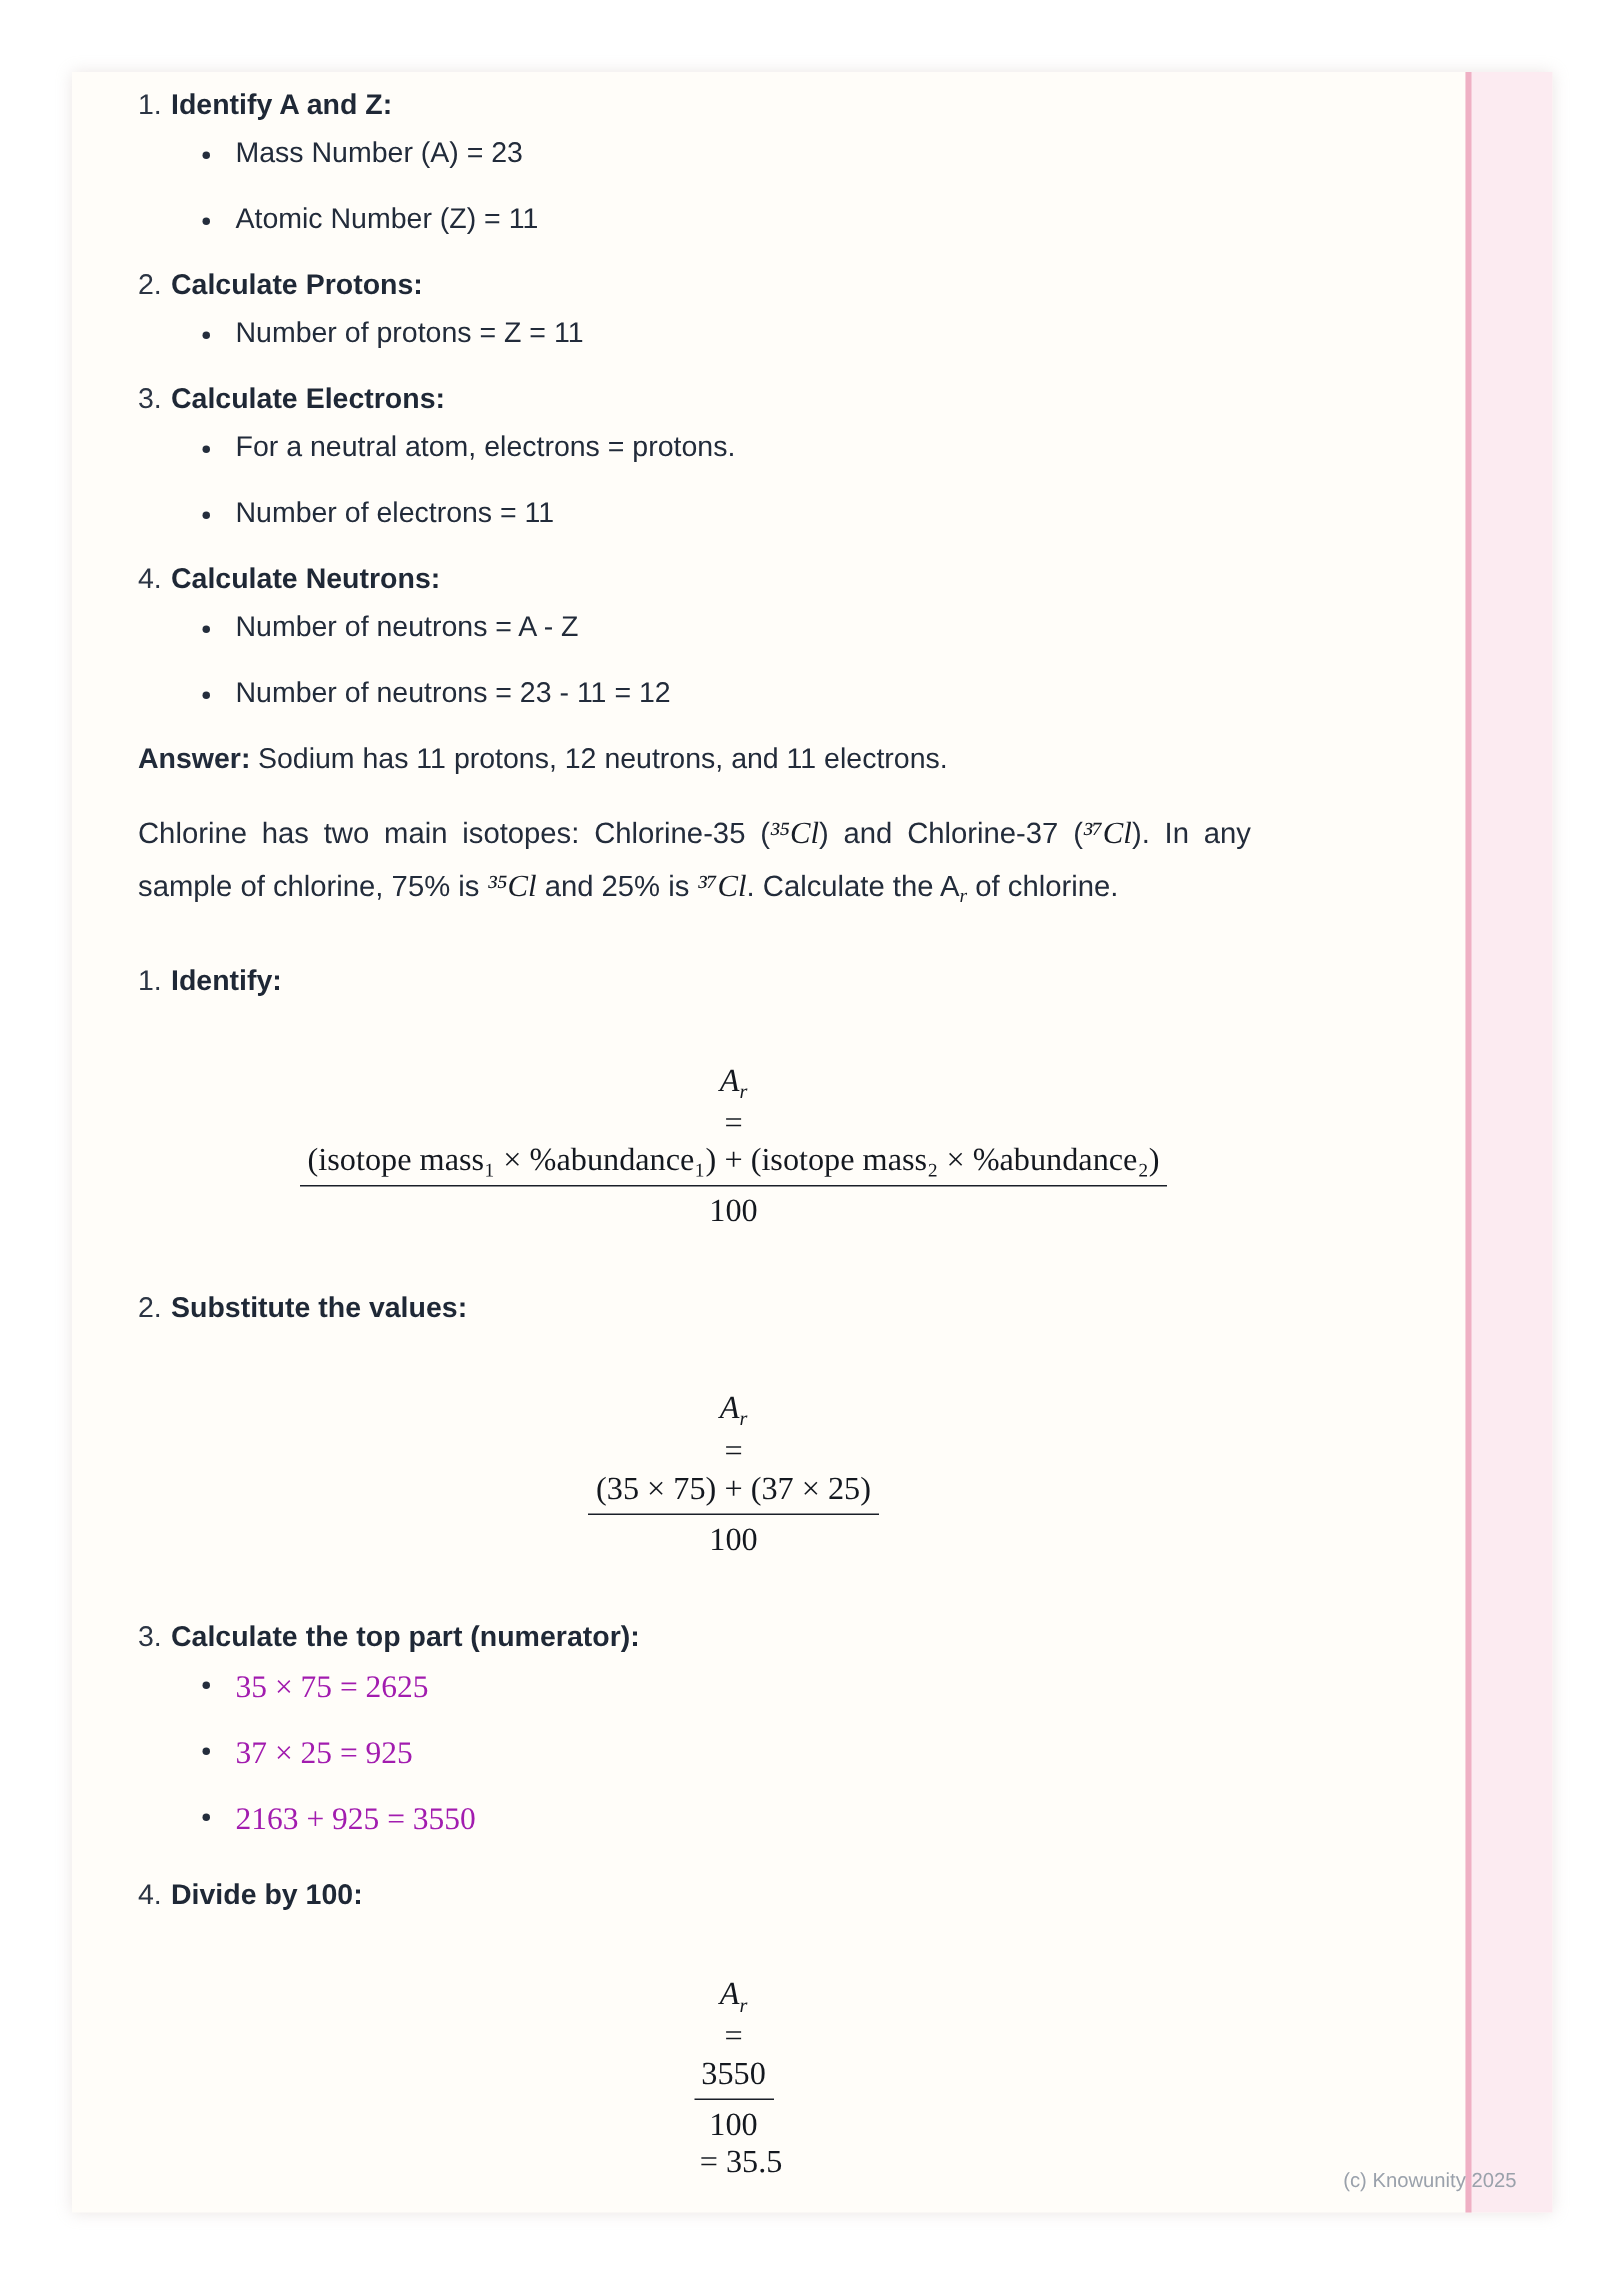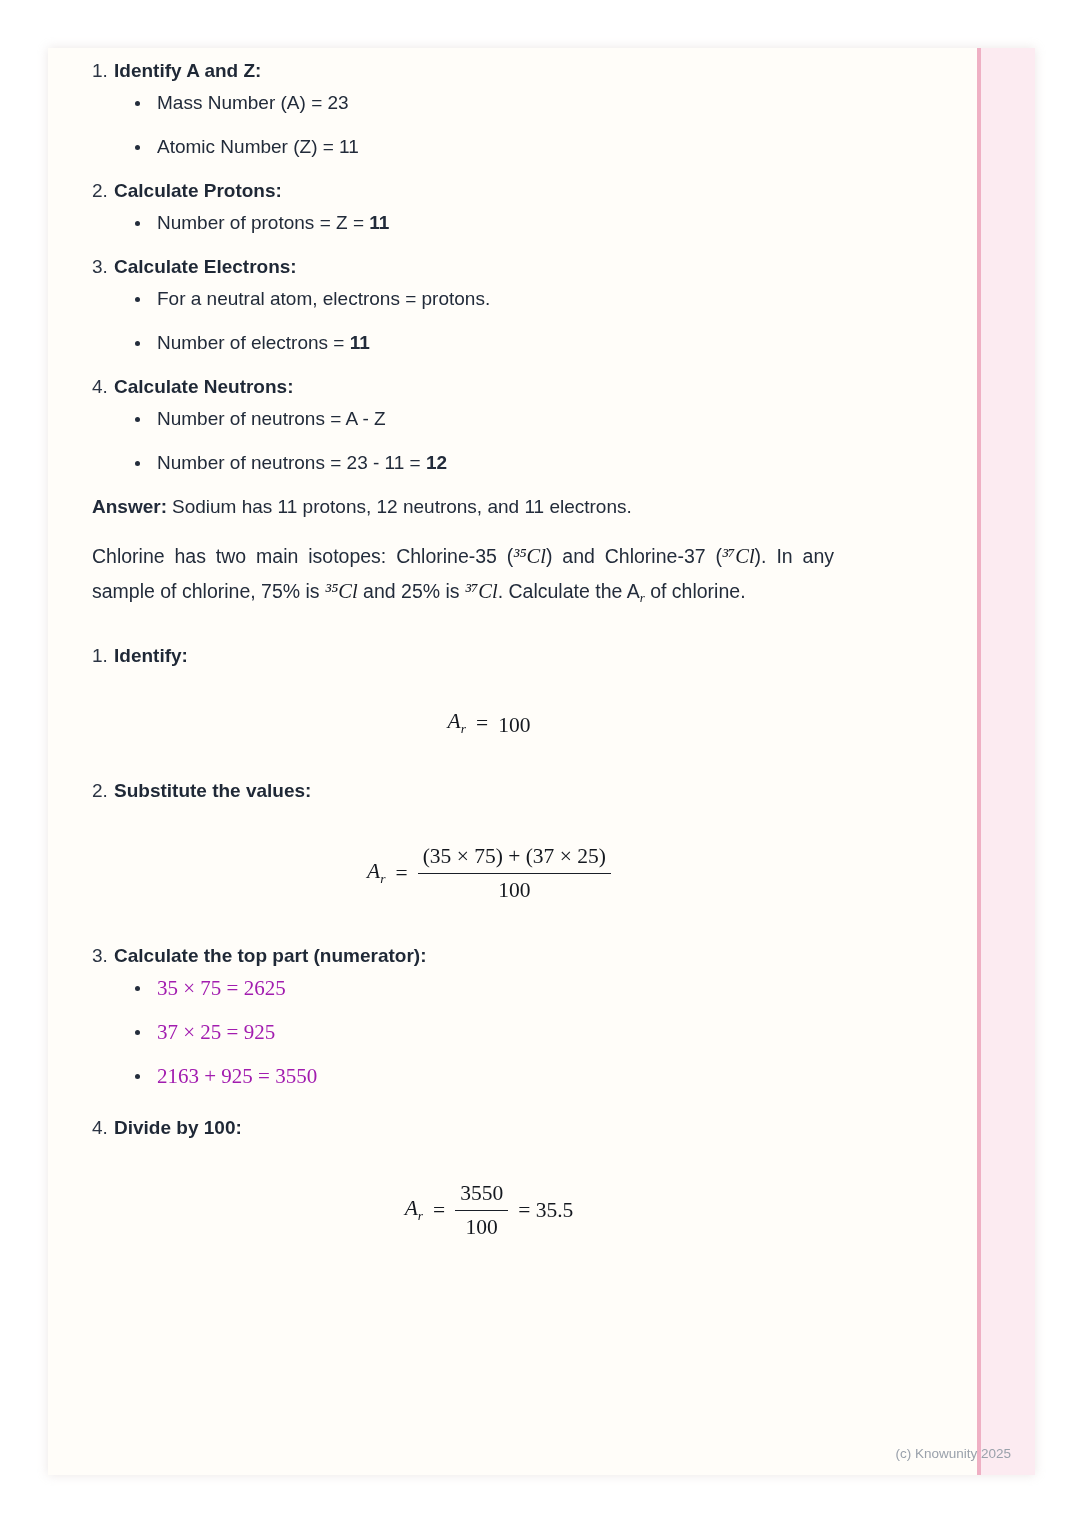--- a/index.html
+++ b/index.html
@@ -20,36 +20,36 @@
   }
   .content{position:absolute;left:44px;top:0;width:742px;z-index:2;}
   .step-title{display:flex;margin:12px 0 10px 0;font-size:19px;line-height:22px;}
   .step-title.mt-lg{margin-top:30px;}
   .step-num{width:22px;flex:none;color:#2c3544;}
   .step-heading{font-weight:700;color:#1f2836;}
   ul.bullets{list-style:none;margin:0;padding:0;}
   li.bullet{display:flex;align-items:center;margin:0 0 22px 43px;font-size:19px;line-height:22px;}
   .dot{width:5px;height:5px;border-radius:50%;background:#242d3c;margin-right:17px;flex:none;}
   .bullet-text{white-space:pre-wrap;}
-  .bb{font-weight:700;}
+  .bb{font-weight:400;}
   .math-text{font-family:"Liberation Serif","DejaVu Serif",serif;font-size:21px;color:#a21caf;}
   .answer{margin:11px 0 16px 0;font-size:19px;line-height:22px;}
   .answer b{margin-right:5px;}
   .pink-heading{
     margin:40px 0 0 0;font-size:30px;line-height:34px;font-weight:700;
     color:#e45ba0;letter-spacing:-0.2px;
   }
   .hsub{font-size:17px;font-weight:700;color:#2a3340;font-family:"Liberation Serif","DejaVu Serif",serif;vertical-align:-1px;}
   .intro{margin:21px 0 0 0;width:742px;font-size:19.5px;line-height:35px;text-align:justify;color:#232c3b;}
   .imath{font-family:"Liberation Serif","DejaVu Serif",serif;font-style:italic;font-size:20.5px;color:#181d26;}
   .isub{font-family:"Liberation Serif","DejaVu Serif",serif;font-style:italic;font-size:13px;vertical-align:-4px;color:#181d26;}
   .formula-wrap{
     margin:42px 0;display:flex;justify-content:center;align-items:center;
     position:relative;left:26px;
-    font-family:"Liberation Serif","DejaVu Serif",serif;font-size:21.5px;color:#14181f;
+    font-family:"Liberation Serif","DejaVu Serif",serif;font-size:21.5px;color:#14181f;flex-direction:column;
   }
   .m-var{font-style:italic;}
   .m-sub{font-style:italic;font-size:13.5px;}
   .m-eq{margin:0 10px;}
   .frac{display:inline-flex;flex-direction:column;align-items:center;}
   .frac-num{padding:0 5px 4px 5px;border-bottom:1.6px solid #1a1f28;white-space:nowrap;}
   .frac-den{padding-top:4px;}
   .m-res{margin-left:10px;}
   .footer{position:absolute;right:24px;bottom:14px;font-size:13.5px;color:#9aa1ab;z-index:3;}
 </style>
@@ -124,20 +124,21 @@
 
     <div class="step-title mt-lg">
       <span class="step-num">1.</span>
       <span class="step-heading">Identify:</span>
     </div>
 
     <div class="formula-wrap">
       <span class="m-lhs"><span class="m-var">A</span><sub class="m-sub">r</sub></span>
       <span class="m-eq">=</span>
       <span class="frac">
+          <span class="frac-num">(isotope mass₁ × %abundance₁) + (isotope mass₂ × %abundance₂)</span>
           <span class="frac-den">100</span>
         </span>
     </div>
 
     <div class="step-title mt-lg">
       <span class="step-num">2.</span>
       <span class="step-heading">Substitute the values:</span>
     </div>
 
     <div class="formula-wrap">

